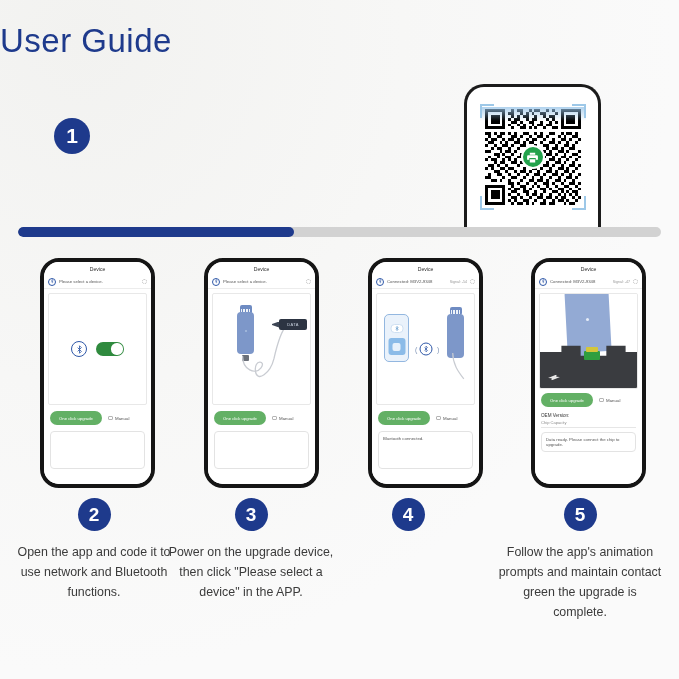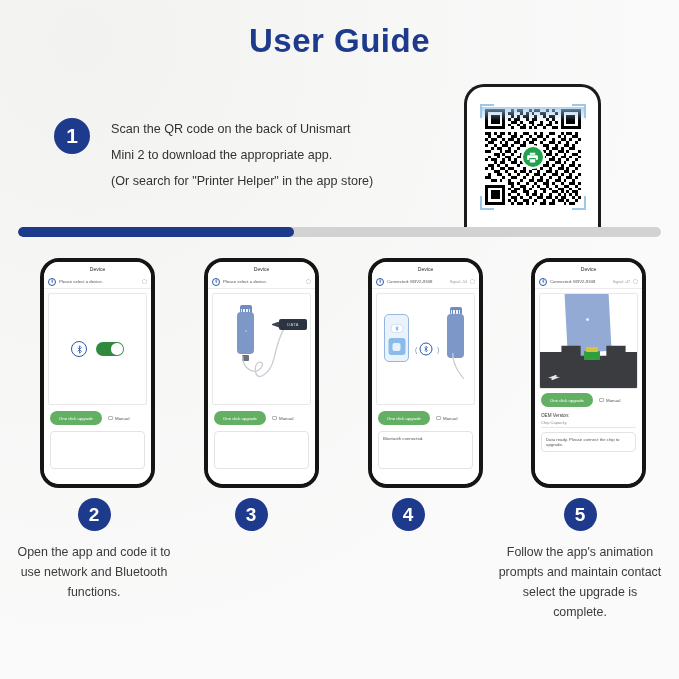--- a/index.html
+++ b/index.html
@@ -9,22 +9,22 @@
     background:
       radial-gradient(ellipse at 12% 6%,  #f2f2f0 0%, #f7f7f6 38%, #fafafa 70%),
       radial-gradient(ellipse at 88% 92%, #f1f1ef 0%, #f8f8f7 45%, #fbfbfb 80%),
       #fafafa;
     position:relative; overflow:hidden;
   }
   .page{ position:relative; width:679px; height:679px; }
 
   
   .title{
-    position:absolute; left:0; top:22px; width:679px; text-align:center;
-    font-size:33px; font-weight:bold; color:#1e3a8c; letter-spacing:0.5px;
+    position:absolute; left:0; top:22px; width:679px; 
+    font-size:33px; font-weight:normal; color:#1e3a8c; letter-spacing:0.5px;
   }
 
   
   .step1-badge{
     position:absolute; left:54px; top:118px; width:36px; height:36px;
     border-radius:50%; background:#1e3a8c; color:#fff;
     font-size:21px; font-weight:bold; display:flex; align-items:center; justify-content:center;
   }
   .step1-lines{ position:absolute; left:111px; top:116px; width:330px; }
   .step1-lines p{ font-size:12.6px; color:#333; line-height:26px; white-space:nowrap; }
@@ -231,25 +231,20 @@
   .scap{ font-size:12.4px; color:#3b3b3b; line-height:20px; }
 </style>
 </head>
 <body>
 
 <div class="page">
 
   <div class="title">User Guide</div>
 
   <div class="step1-badge">1</div>
-  <div class="step1-lines">
-    <p>Scan the QR code on the back of Unismart</p>
-    <p>Mini 2 to download the appropriate app.</p>
-    <p>(Or search for "Printer Helper" in the app store)</p>
-  </div>
 
   <div class="qr-phone">
 
     <div class="qr-wrap">
       <svg class="qr-img" viewBox="0 0 33 33" shape-rendering="crispEdges">
         <rect width="33" height="33" fill="#fff"></rect>
         <g fill="#000">
           <path d="M0 0h7v7h-7z"></path>
             <path d="M1 1h5v5h-5z" fill="#fff"></path>
             <path d="M2 2h3v3h-3z"></path>
@@ -761,22 +756,23 @@
     </div>
   </div>
 
   <div class="steps">
     <div class="step s2">
       <div class="sbadge">2</div>
       <div class="scap">Open the app and code it to use network and Bluetooth functions.</div>
     </div>
     <div class="step s3">
       <div class="sbadge">3</div>
+      <div class="scap">Power on the upgrade device, then click "Please select a device" in the APP.</div>
     </div>
     <div class="step s4">
       <div class="sbadge">4</div>
     </div>
     <div class="step s5">
       <div class="sbadge">5</div>
-      <div class="scap">Follow the app's animation prompts and maintain contact select the upgrade is complete.</div>
+      <div class="scap">Follow the app's animation prompts and maintain contact green the upgrade is complete.</div>
     </div>
   </div>
 </div>
 
 </body></html>

